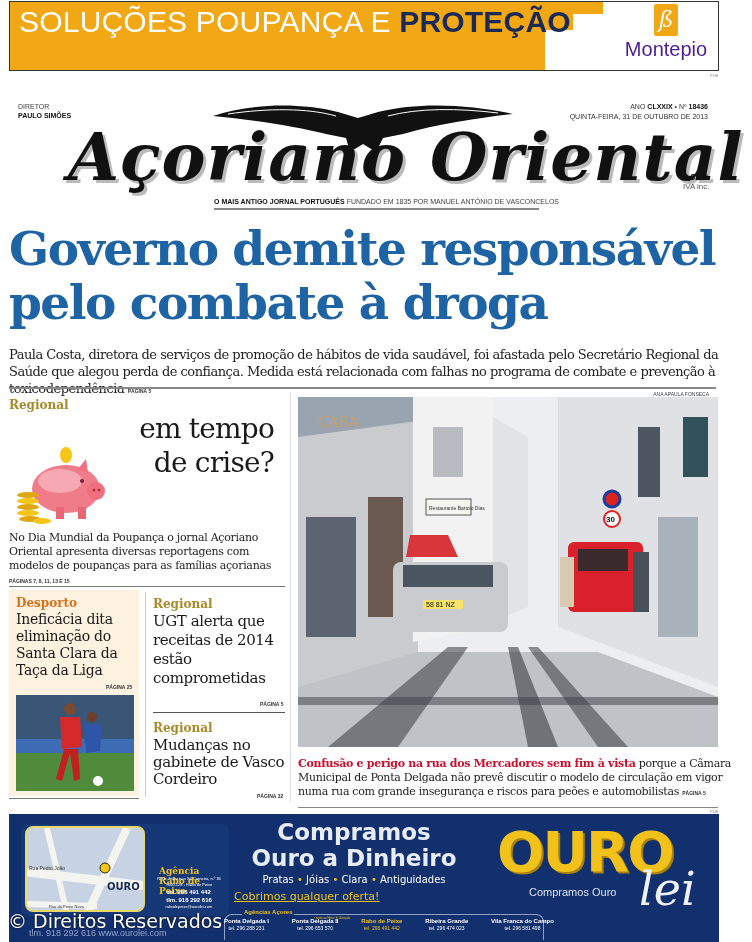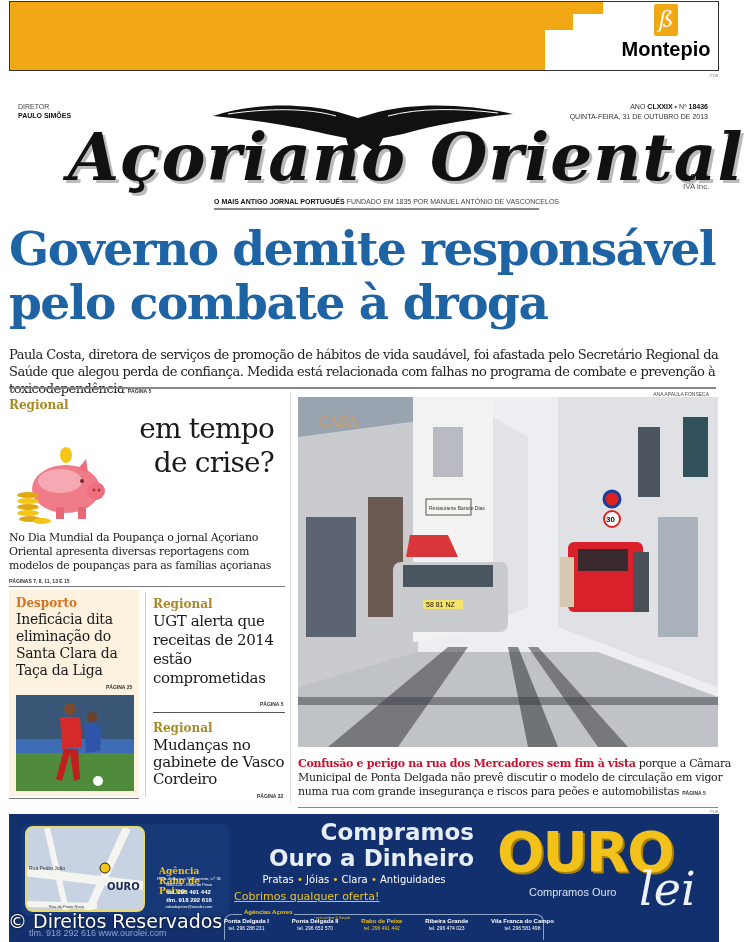--- a/index.html
+++ b/index.html
@@ -9,21 +9,21 @@
   .top-ad { position: absolute; left: 9px; top: 1px; width: 710px; height: 70px; border: 1px solid #333; background: #f2a714; }
   .top-ad .steps { position: absolute; right: 0; top: 0; width: 190px; height: 68px; }
   .top-ad .steps .s1 { position: absolute; right: 0; top: 0; width: 115px; height: 68px; background: #fff; }
   .top-ad .steps .s2 { position: absolute; right: 115px; top: 12px; width: 30px; height: 56px; background: #fff; }
   .top-ad .steps .s3 { position: absolute; right: 145px; top: 28px; width: 28px; height: 40px; background: #fff; }
   .top-ad .headline { position: absolute; left: 9px; top: 3px; font-family: "Liberation Sans", sans-serif; font-size: 30px; color: #fff; letter-spacing: 0.2px; white-space: nowrap; }
   .top-ad .headline b { color: #1b2a55; font-weight: bold; }
   .top-ad .sub { position: absolute; left: 9px; top: 49px; font-family: "Liberation Sans", sans-serif; font-size: 11px; color: #3a2a00; white-space: nowrap; }
   .montepio-logo { position: absolute; right: 4px; top: 2px; width: 96px; height: 64px; text-align: center; }
   .montepio-logo .mark { width: 24px; height: 32px; background: #f2a714; margin: 0 auto; border-radius: 2px; position: relative; color: #fff; font-family: "DejaVu Serif", serif; font-size: 22px; line-height: 32px; font-style: italic; }
-  .montepio-logo .name { font-family: "Liberation Sans", sans-serif; font-size: 20px; color: #000000; margin-top: 2px; font-weight: bold; }
+  .montepio-logo .name { font-family: "Liberation Sans", sans-serif; font-size: 20px; color: #4c1d95; margin-top: 2px; }
   .pub-tag { position: absolute; font-family: "Liberation Sans", sans-serif; font-size: 4px; color: #888; }
 
   
   .director { position: absolute; left: 18px; top: 102px; font-family: "Liberation Sans", sans-serif; font-size: 7px; line-height: 9px; color: #444; }
   .director b { display: block; color: #111; font-weight: bold; }
   .issue { position: absolute; right: 44px; top: 102px; font-family: "Liberation Sans", sans-serif; font-size: 7px; line-height: 10px; color: #333; text-align: right; }
   .issue b { font-weight: bold; color: #111; }
   .logo-wrap { position: absolute; left: 68px; top: 94px; width: 590px; height: 110px; }
   .eagle { position: absolute; left: 140px; top: 0; width: 310px; height: 60px; }
   .logo-text { position: absolute; left: 0; top: 24px; width: 590px; font-family: "DejaVu Serif", serif; font-weight: bold; font-size: 66px; color: #111; letter-spacing: 1px; text-shadow: 3px 3px 0 #bbb; white-space: nowrap; font-style: italic; }
@@ -76,21 +76,21 @@
   .caption .hl { color: #c8102e; font-weight: bold; }
   .rule-cap { position: absolute; left: 298px; top: 807px; width: 420px; height: 1px; background: #888; }
 
   
   .bottom-ad { position: absolute; left: 9px; top: 814px; width: 710px; height: 128px; background: #12306e; overflow: hidden; }
   .map-card { position: absolute; left: 12px; top: 10px; width: 208px; height: 92px; border-radius: 8px; background: #173877; }
   .map { position: absolute; left: 16px; top: 12px; width: 120px; height: 86px; border-radius: 8px; background: #c7d3e2; border: 2px solid #e9d96a; overflow: hidden; }
   .agency-name { position: absolute; left: 150px; top: 28px; font-family: "DejaVu Serif", serif; font-size: 9px; line-height: 10px; font-weight: bold; color: #f2c21b; margin-top: 24px; }
   .agency-info { position: absolute; left: 145px; top: 62px; font-family: "Liberation Sans", sans-serif; font-size: 4px; line-height: 6px; color: #fff; text-align: center; width: 70px; }
   .agency-info .tel { font-size: 6px; line-height: 8px; font-weight: bold; }
-  .ad-head { position: absolute; left: 225px; top: 5px; width: 240px; text-align: right; font-family: "DejaVu Sans", sans-serif; font-weight: bold; color: #e8ecf4; font-size: 23px; line-height: 26px; }
+  .ad-head { position: absolute; left: 225px; top: 5px; width: 240px; text-align: center; font-family: "DejaVu Sans", sans-serif; font-weight: bold; color: #e8ecf4; font-size: 23px; line-height: 26px; }
   .ad-items { position: absolute; left: 225px; top: 60px; width: 240px; text-align: center; font-family: "DejaVu Sans", sans-serif; font-size: 10px; color: #fff; }
   .ad-items .dot { color: #f2c21b; }
   .ad-offer { position: absolute; left: 225px; top: 76px; width: 240px; text-align: left; font-family: "DejaVu Sans", sans-serif; font-size: 11px; color: #f2c21b; text-decoration: underline; }
   .ouro-logo { position: absolute; left: 488px; top: 10px; font-family: "DejaVu Sans", sans-serif; font-weight: bold; font-size: 56px; line-height: 56px; color: #f2c21b; letter-spacing: -2px; text-shadow: 2px 2px 0 #a8800a; }
   .ouro-sub { position: absolute; left: 520px; top: 72px; font-family: "Liberation Sans", sans-serif; font-size: 11px; color: #dbe2ee; }
   .ouro-lei { position: absolute; left: 630px; top: 48px; font-family: "DejaVu Serif", serif; font-style: italic; font-size: 46px; color: #eef2f8; }
   .agencies-frame { position: absolute; left: 215px; top: 100px; width: 320px; height: 26px; border: 1px solid #8fa3c9; border-bottom: none; border-radius: 8px 8px 0 0; }
   .agencies-title { position: absolute; left: 233px; top: 95px; font-family: "Liberation Sans", sans-serif; font-size: 6px; font-weight: bold; color: #f2c21b; background: #12306e; padding: 0 2px; }
   .agencies { position: absolute; left: 215px; top: 104px; width: 330px; display: flex; justify-content: space-between; font-family: "Liberation Sans", sans-serif; }
   .agency { text-align: center; color: #fff; font-size: 5px; line-height: 7px; }
@@ -102,20 +102,21 @@
 </style>
 </head>
 <body>
 
 <div class="top-ad">
   <div class="steps">
       <div class="s1"></div>
       <div class="s2"></div>
       <div class="s3"></div>
     </div>
+  <div class="headline"><span>SOLUÇÕES POUPANÇA E </span><b>PROTEÇÃO</b></div>
   <div class="montepio-logo">
     <div class="mark">ß</div>
     <div class="name">Montepio</div>
   </div>
 </div>
 <div class="pub-tag" style="left:710px;top:73px;">PUB</div>
 
 <div class="director">
   <span>DIRETOR</span>
   <b>PAULO SIMÕES</b>

